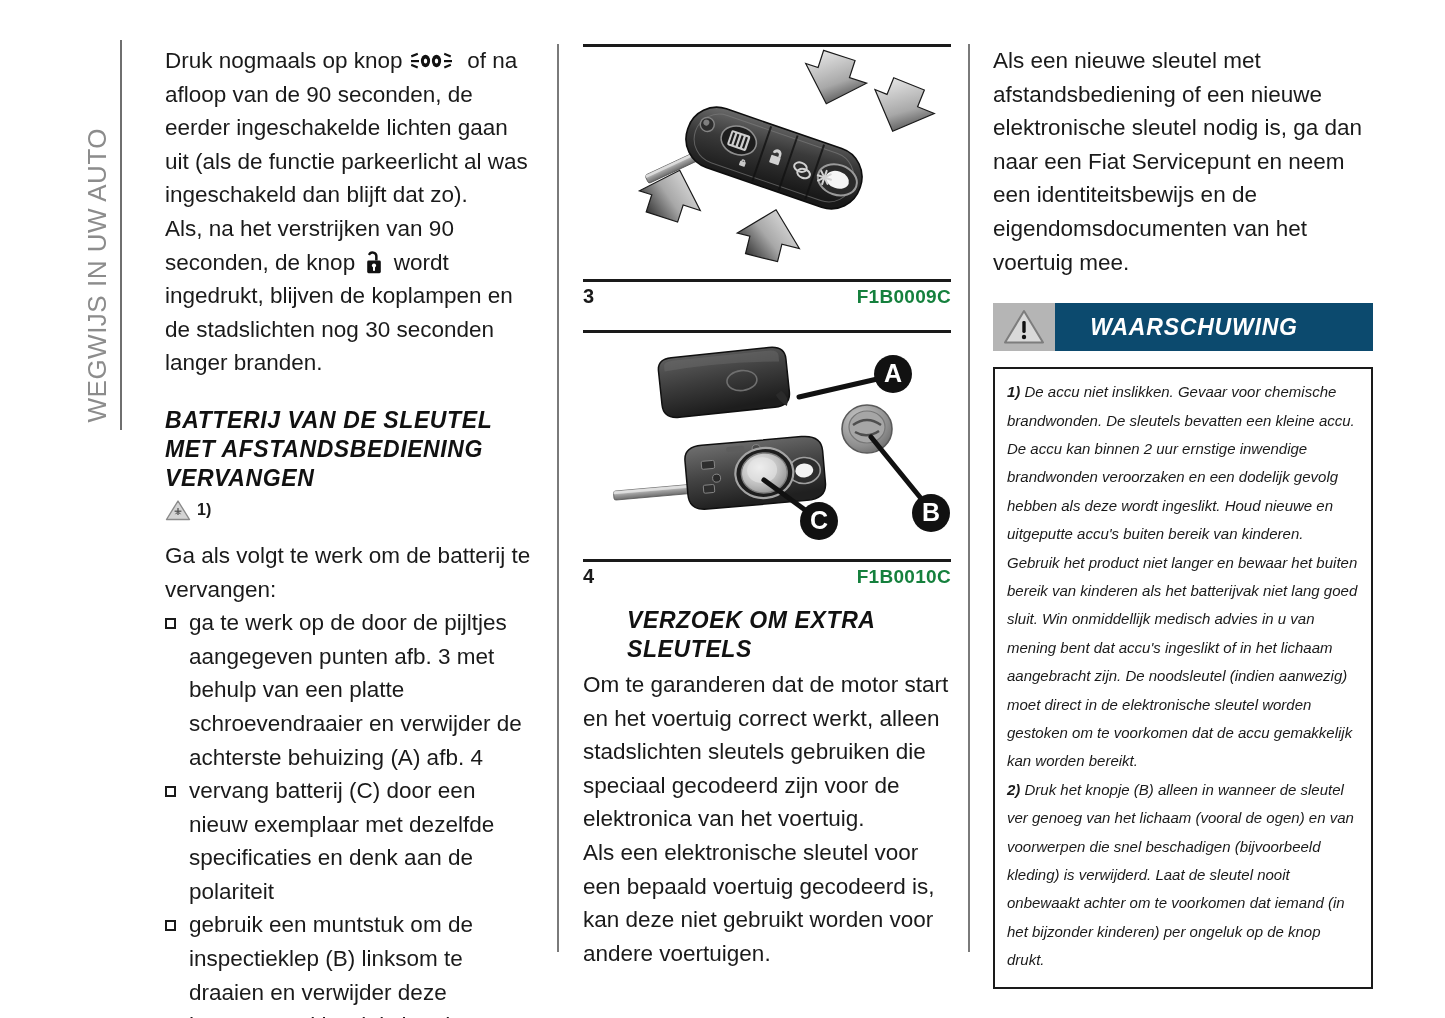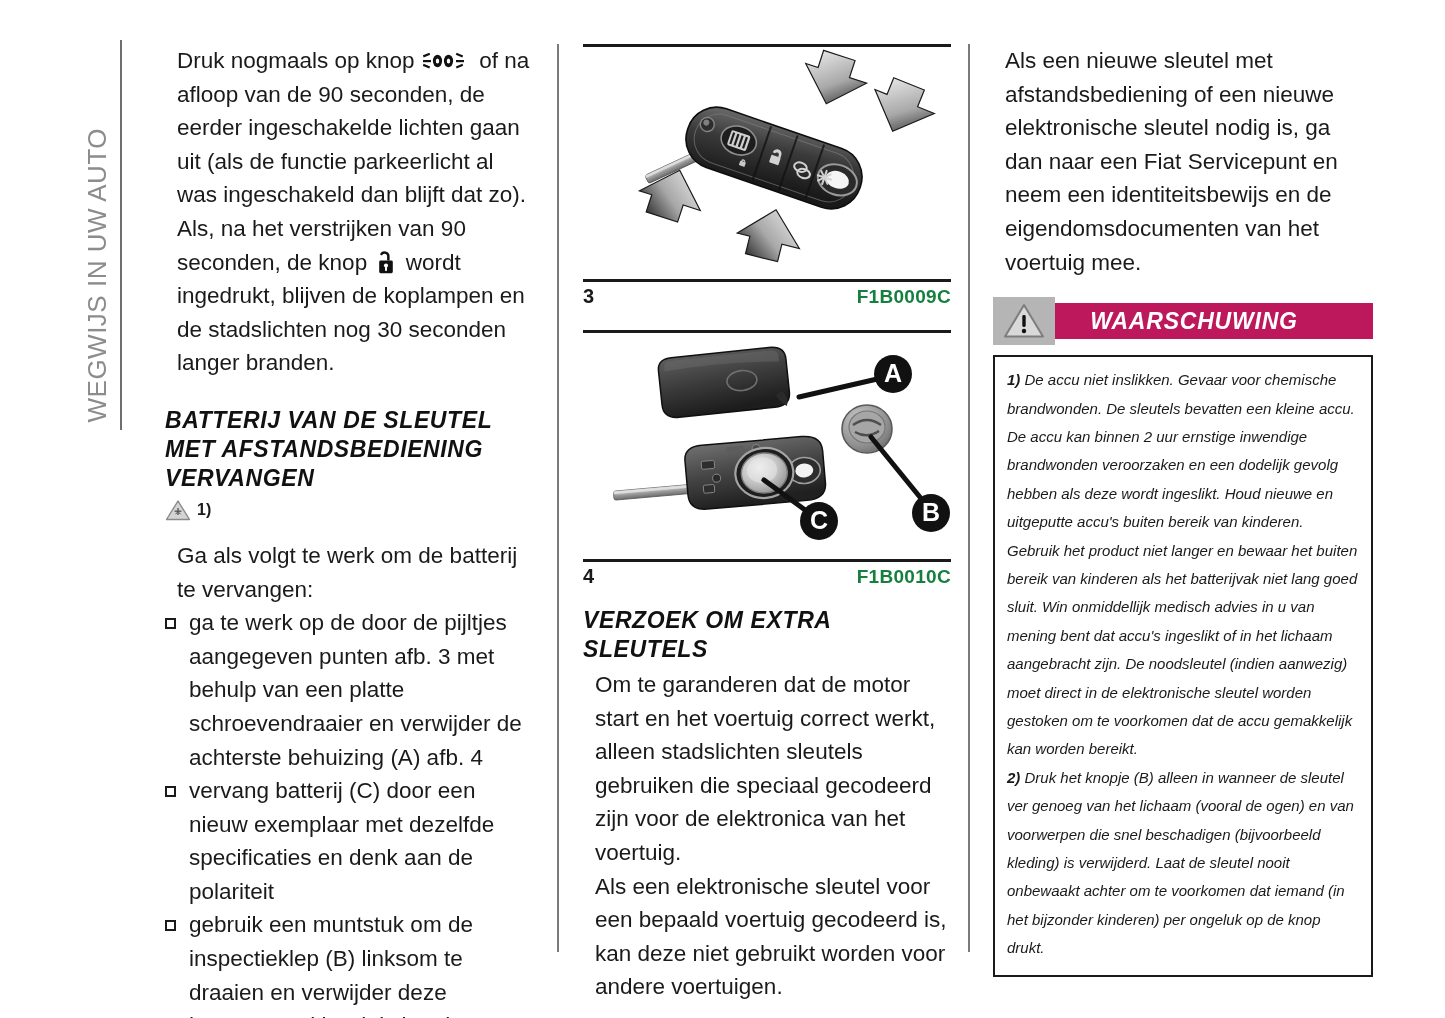--- a/index.html
+++ b/index.html
@@ -77,38 +77,38 @@
   
   .column {
     position: absolute;
     top: 44px;
   }
   .col-1 { left: 165px; width: 368px; }
   .col-2 { left: 583px; width: 368px; }
   .col-3 { left: 993px; width: 380px; }
 
   p.body {
-    margin: 0 0 0 12px;
+    margin: 0 0 0 0;
     font-size: 22.5px;
     line-height: 33.6px;
     color: #1a1a1a;
     font-weight: 400;
   }
 
   h2.section-title {
     margin: 26px 0 4px 0;
     font-size: 23px;
     line-height: 29px;
     font-weight: bold;
     font-style: italic;
     letter-spacing: 0.6px;
     color: #111;
     text-transform: uppercase;
   }
-  .col-2 h2.section-title { margin-top: 18px; }
+  .col-2 h2.section-title { margin-top: 18px; margin-left: 44px; }
 
   ul.checklist {
     list-style: none;
     margin: 0;
     padding: 0;
   }
   ul.checklist li {
     position: relative;
     padding-left: 24px;
     font-size: 22.5px;
@@ -186,22 +186,22 @@
   .fig-code {
     font-size: 19px;
     font-weight: bold;
     letter-spacing: 0.3px;
     color: #15803d;
   }
 
   
   .warn-banner {
     position: relative;
-    height: 36px;
-    background: #be185d;
+    height: 48px;
+    background: #0c4a6e;
     display: flex;
     align-items: center;
     margin-top: 24px;
   }
   .warn-banner .icon-box {
     width: 62px;
     height: 48px;
     background: #b5b5b5;
     display: flex;
     align-items: center;

